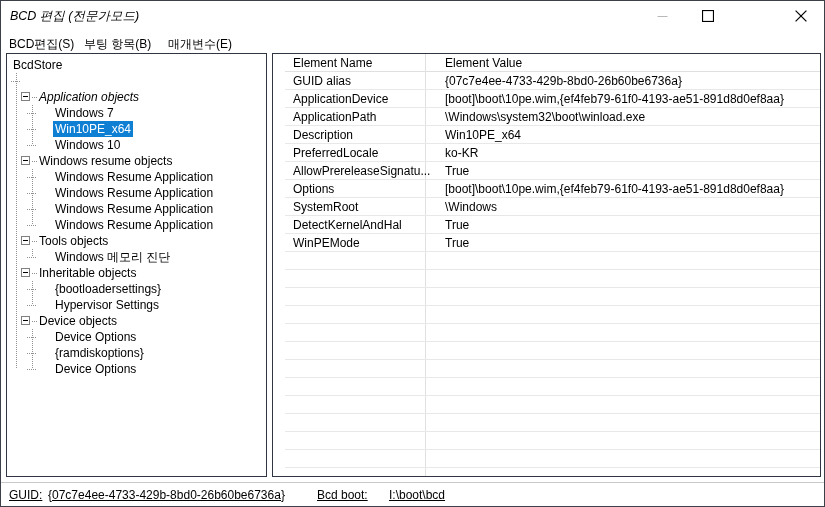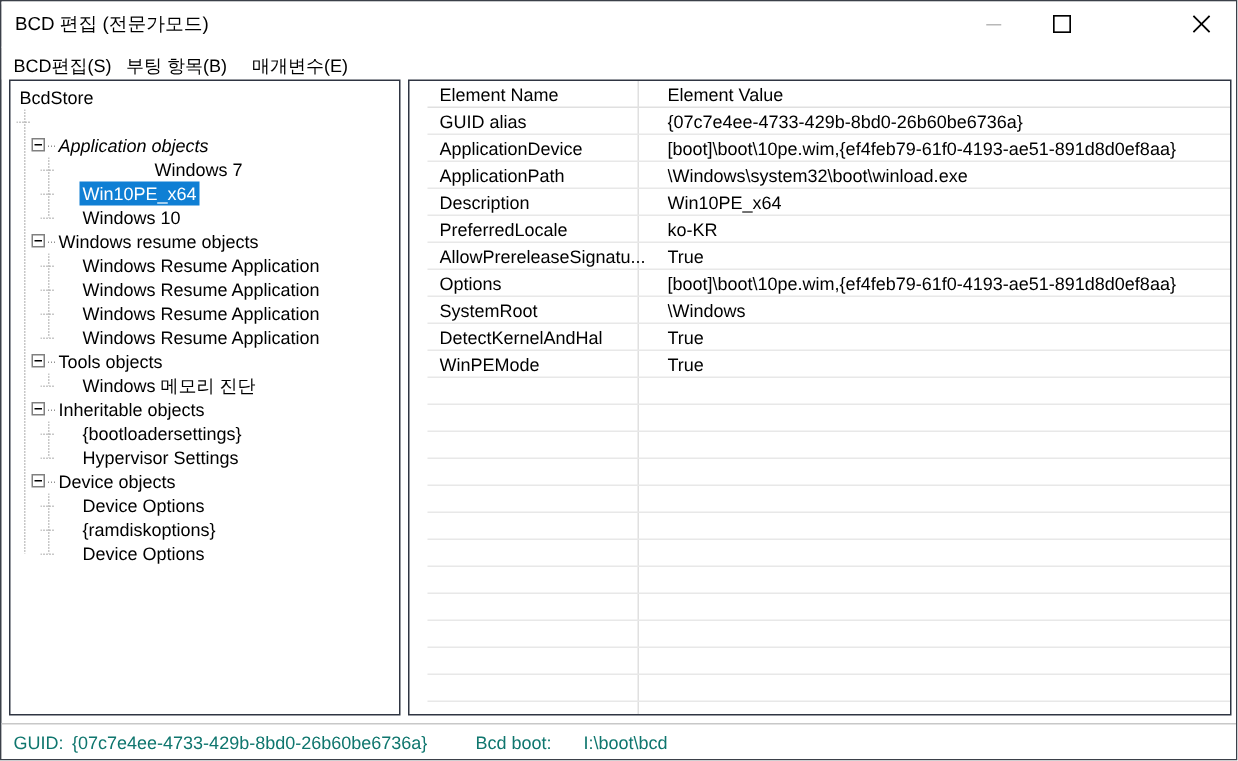--- a/index.html
+++ b/index.html
@@ -20,20 +20,21 @@
     overflow: hidden;
   }
 
   
   #titlebar {
     position: absolute;
     left: 0; top: 0;
     width: 823px; height: 31px;
     background: #ffffff;
     border-bottom: 1px solid #ffffff;
+    font-style: italic;
   }
   #title-text {
     position: absolute;
     left: 9px; top: 7px;
     font-size: 12.5px;
     color: #000000;
     white-space: nowrap;
   }
   .winbtn {
     position: absolute;
@@ -189,22 +190,23 @@
     position: absolute;
     left: 0; top: 481px;
     width: 823px; height: 24px;
     background: #ffffff;
     border-top: 1px solid #c8c8c8;
   }
   .status-text {
     position: absolute;
     top: 5px;
     font-size: 12px;
-    color: #0f766e;
-    white-space: nowrap;
+    color: #000000;
+    white-space: nowrap;
+    text-decoration: underline;
   }
 </style>
 </head>
 <body>
 
 <div id="window">
 
   <div id="titlebar">
     <div id="titlebar-strip"></div>
     <div id="title-text">BCD 편집 (전문가모드)</div>
@@ -249,21 +251,21 @@
         <div class="tnode" style="position: absolute; left: 0px; top: 19px; width: 100%;">
           <div class="dots-h" style="left: 4px; top: 8px; width: 9px;"></div>
         </div>
         <div class="tnode" style="position: absolute; left: 0px; top: 35px; width: 100%;">
           <div class="expander" style="left: 14px;"></div>
           <div class="dots-h" style="left: 25px; top: 8px; width: 6px;"></div>
           <span class="tlabel" style="left: 30px; font-style: italic;">Application objects</span>
         </div>
         <div class="tnode" style="position: absolute; left: 0px; top: 51px; width: 100%;">
           <div class="dots-h" style="left: 20px; top: 8px; width: 9px;"></div>
-          <span class="tlabel" style="left: 46px; margin-left: 48px;">Windows 7</span>
+          <span class="tlabel" style="left: 46px;">Windows 7</span>
         </div>
         <div class="tnode" style="position: absolute; left: 0px; top: 67px; width: 100%;">
           <div class="dots-h" style="left: 20px; top: 8px; width: 9px;"></div>
           <span class="tlabel sel" style="left: 46px;">Win10PE_x64</span>
         </div>
         <div class="tnode" style="position: absolute; left: 0px; top: 83px; width: 100%;">
           <div class="dots-h" style="left: 20px; top: 8px; width: 9px;"></div>
           <span class="tlabel" style="left: 46px;">Windows 10</span>
         </div>
         <div class="tnode" style="position: absolute; left: 0px; top: 99px; width: 100%;">

